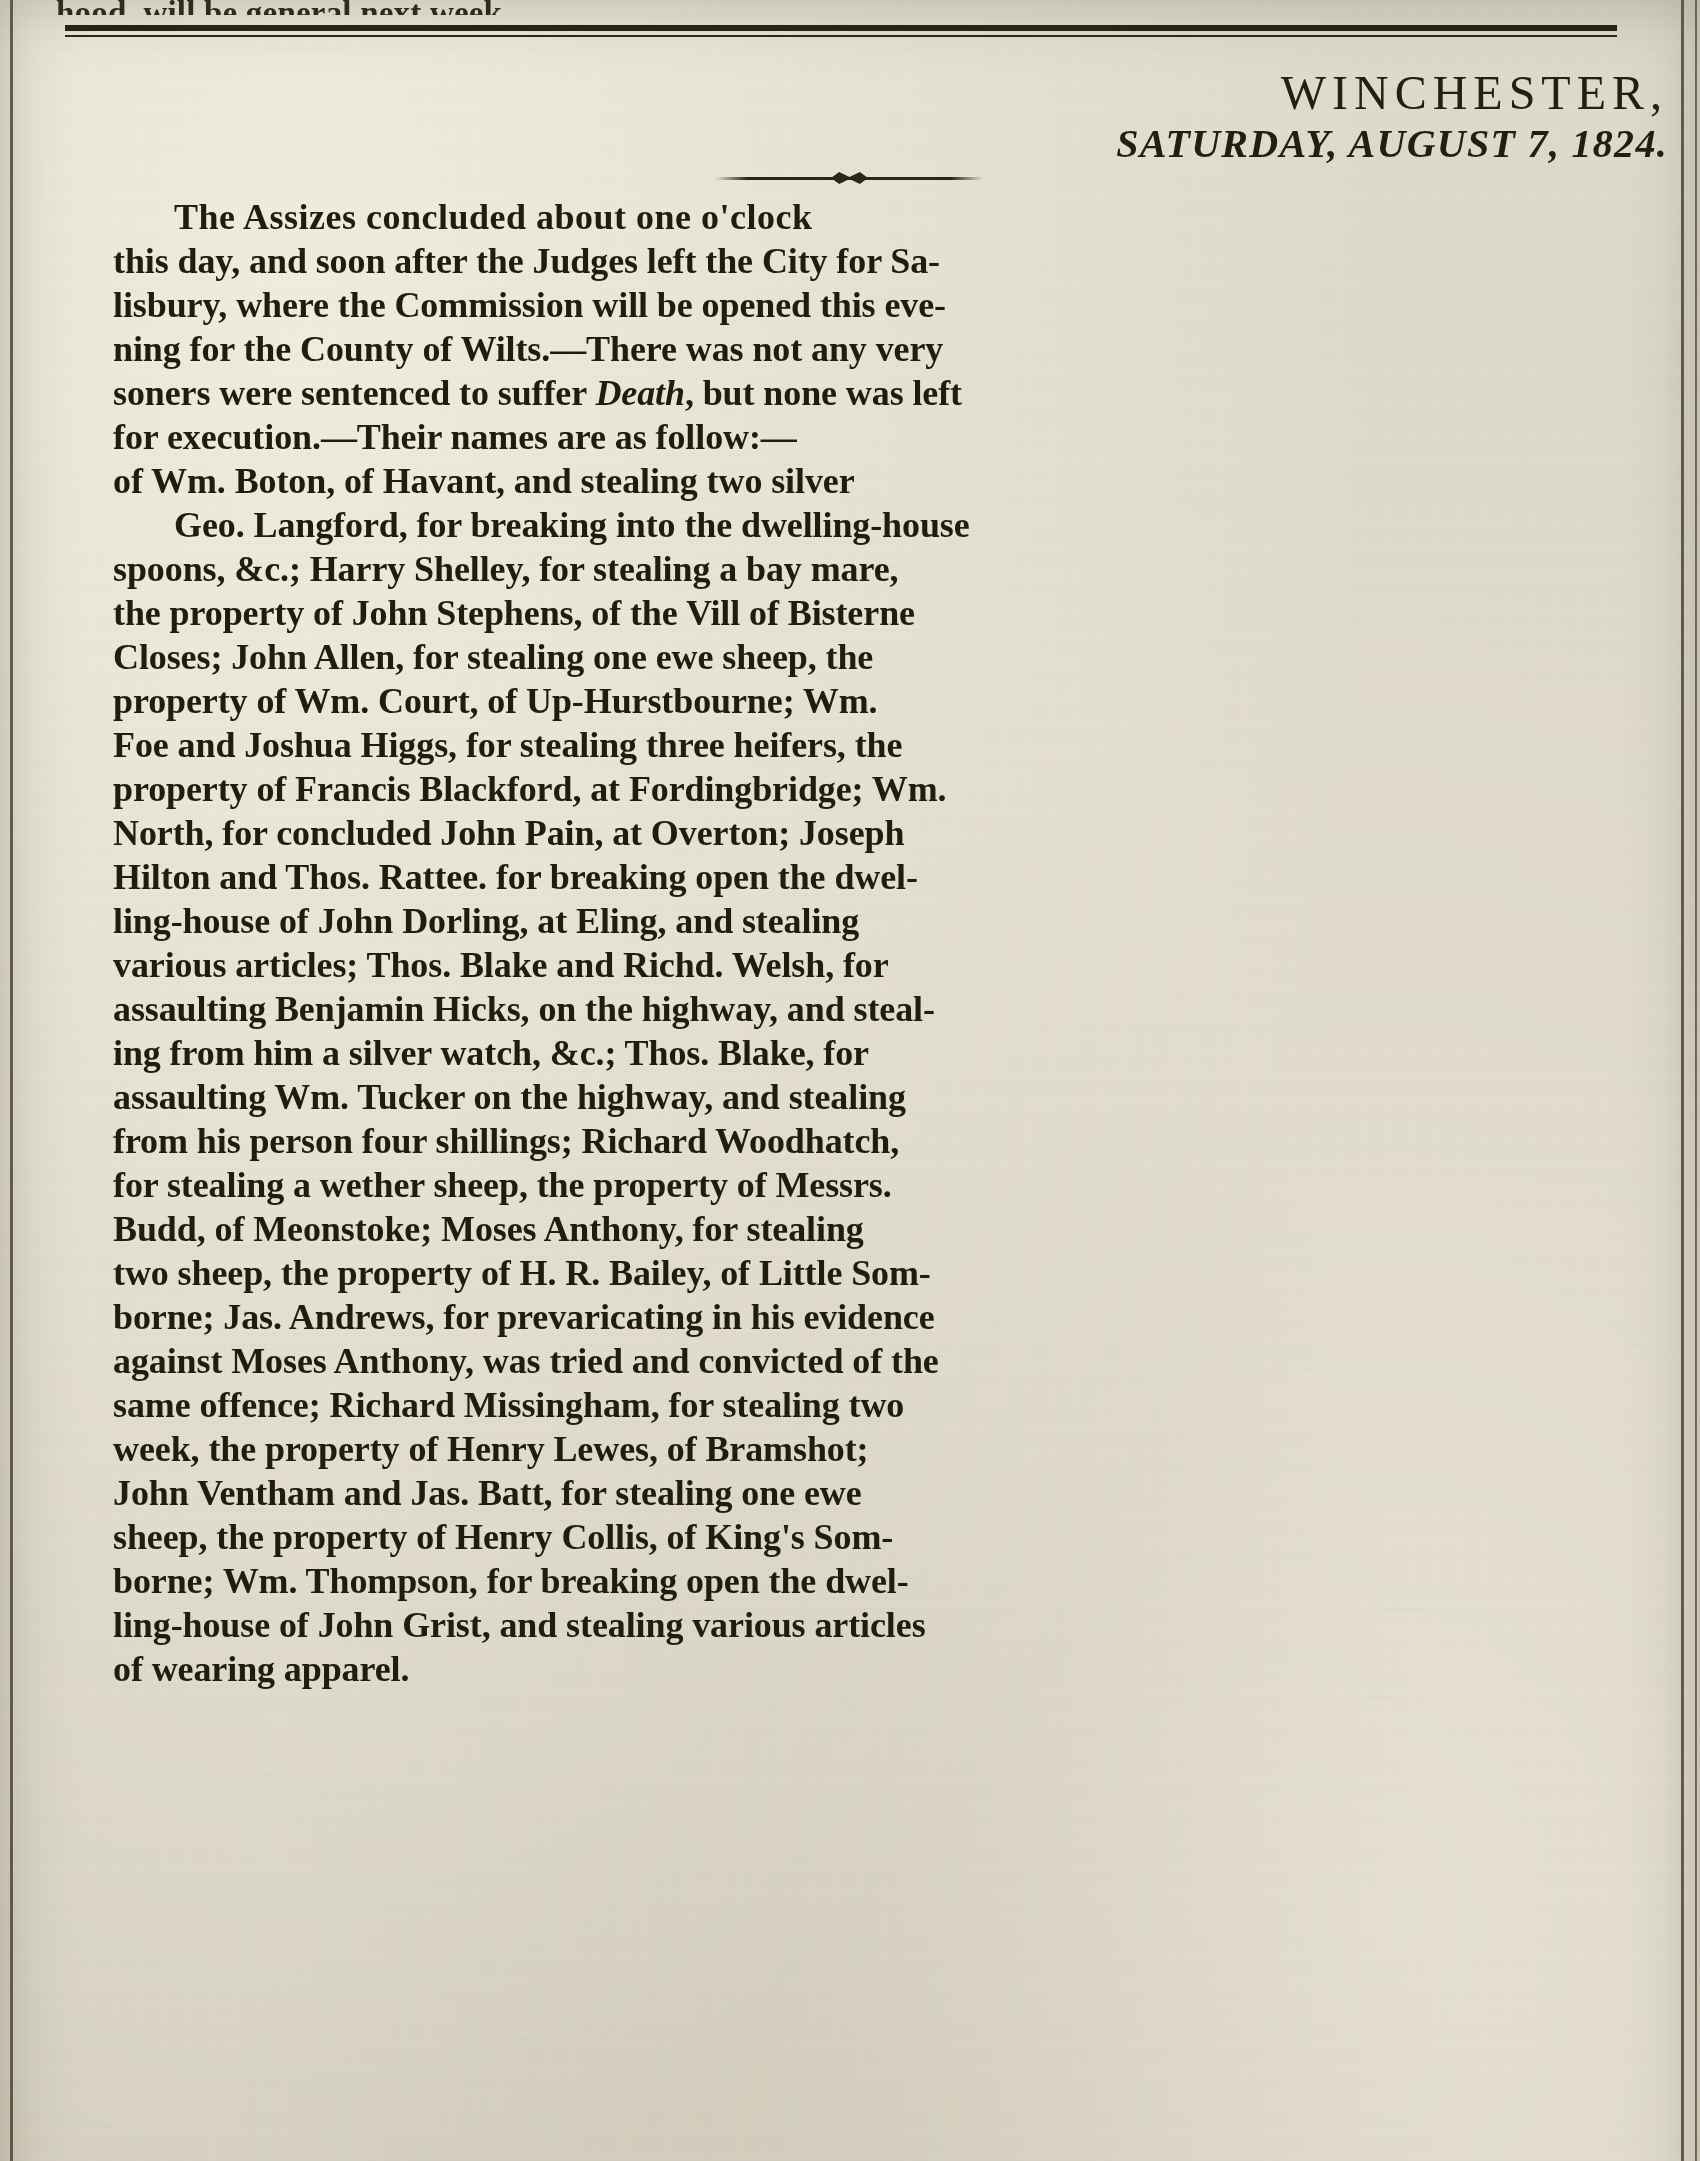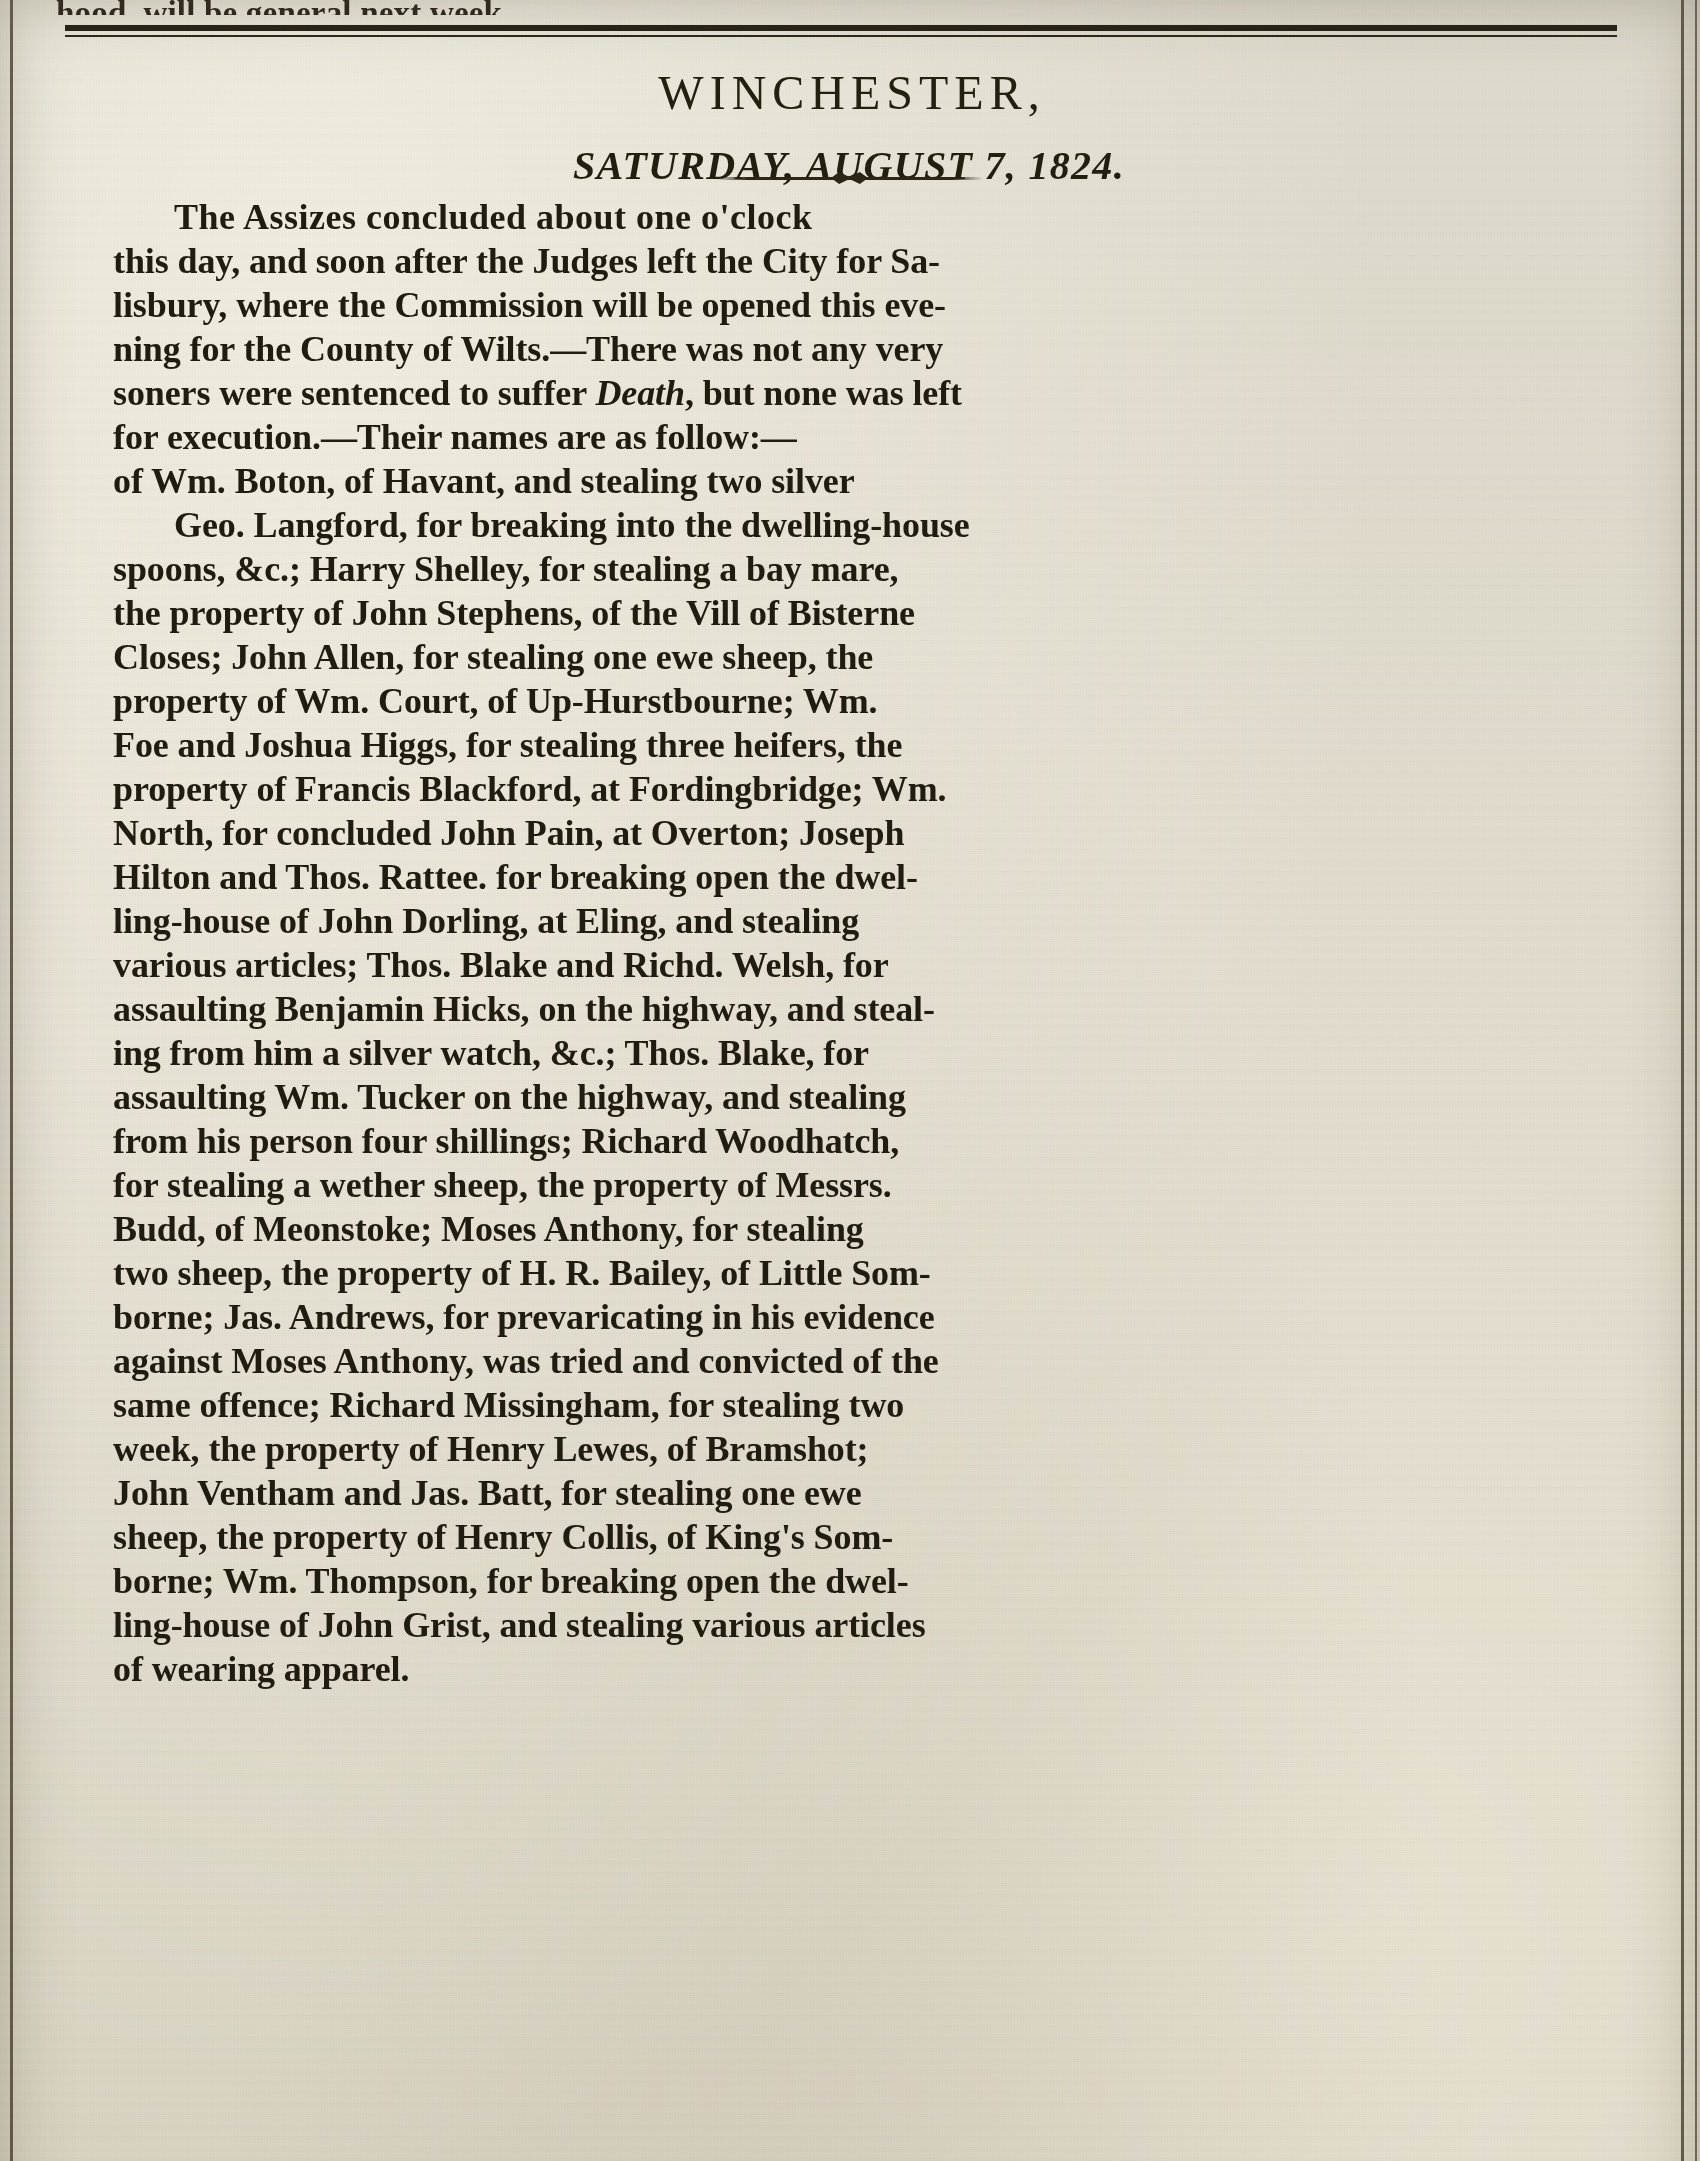--- a/index.html
+++ b/index.html
@@ -95,32 +95,32 @@
     top: 35px;
     height: 2.2px;
     background: #2b2619;
   }
 
   .masthead {
     position: absolute;
     left: 0;
     top: 65px;
     width: 1638px;
-    text-align: center;
+    text-align: right;
   }
   .masthead .place {
     font-size: 48px;
     letter-spacing: 6px;
     color: #23200f;
     font-weight: 400;
     font-family: "Liberation Serif", serif;
     text-indent: 6px;
   }
   .masthead .date {
-    margin-top: 22px;
+    margin-top: 0;
     font-size: 40px;
     font-style: italic;
     font-weight: 700;
     letter-spacing: 1.3px;
     color: #221e10;
   }
 
   .ornament {
     position: absolute;
     top: 172px;

